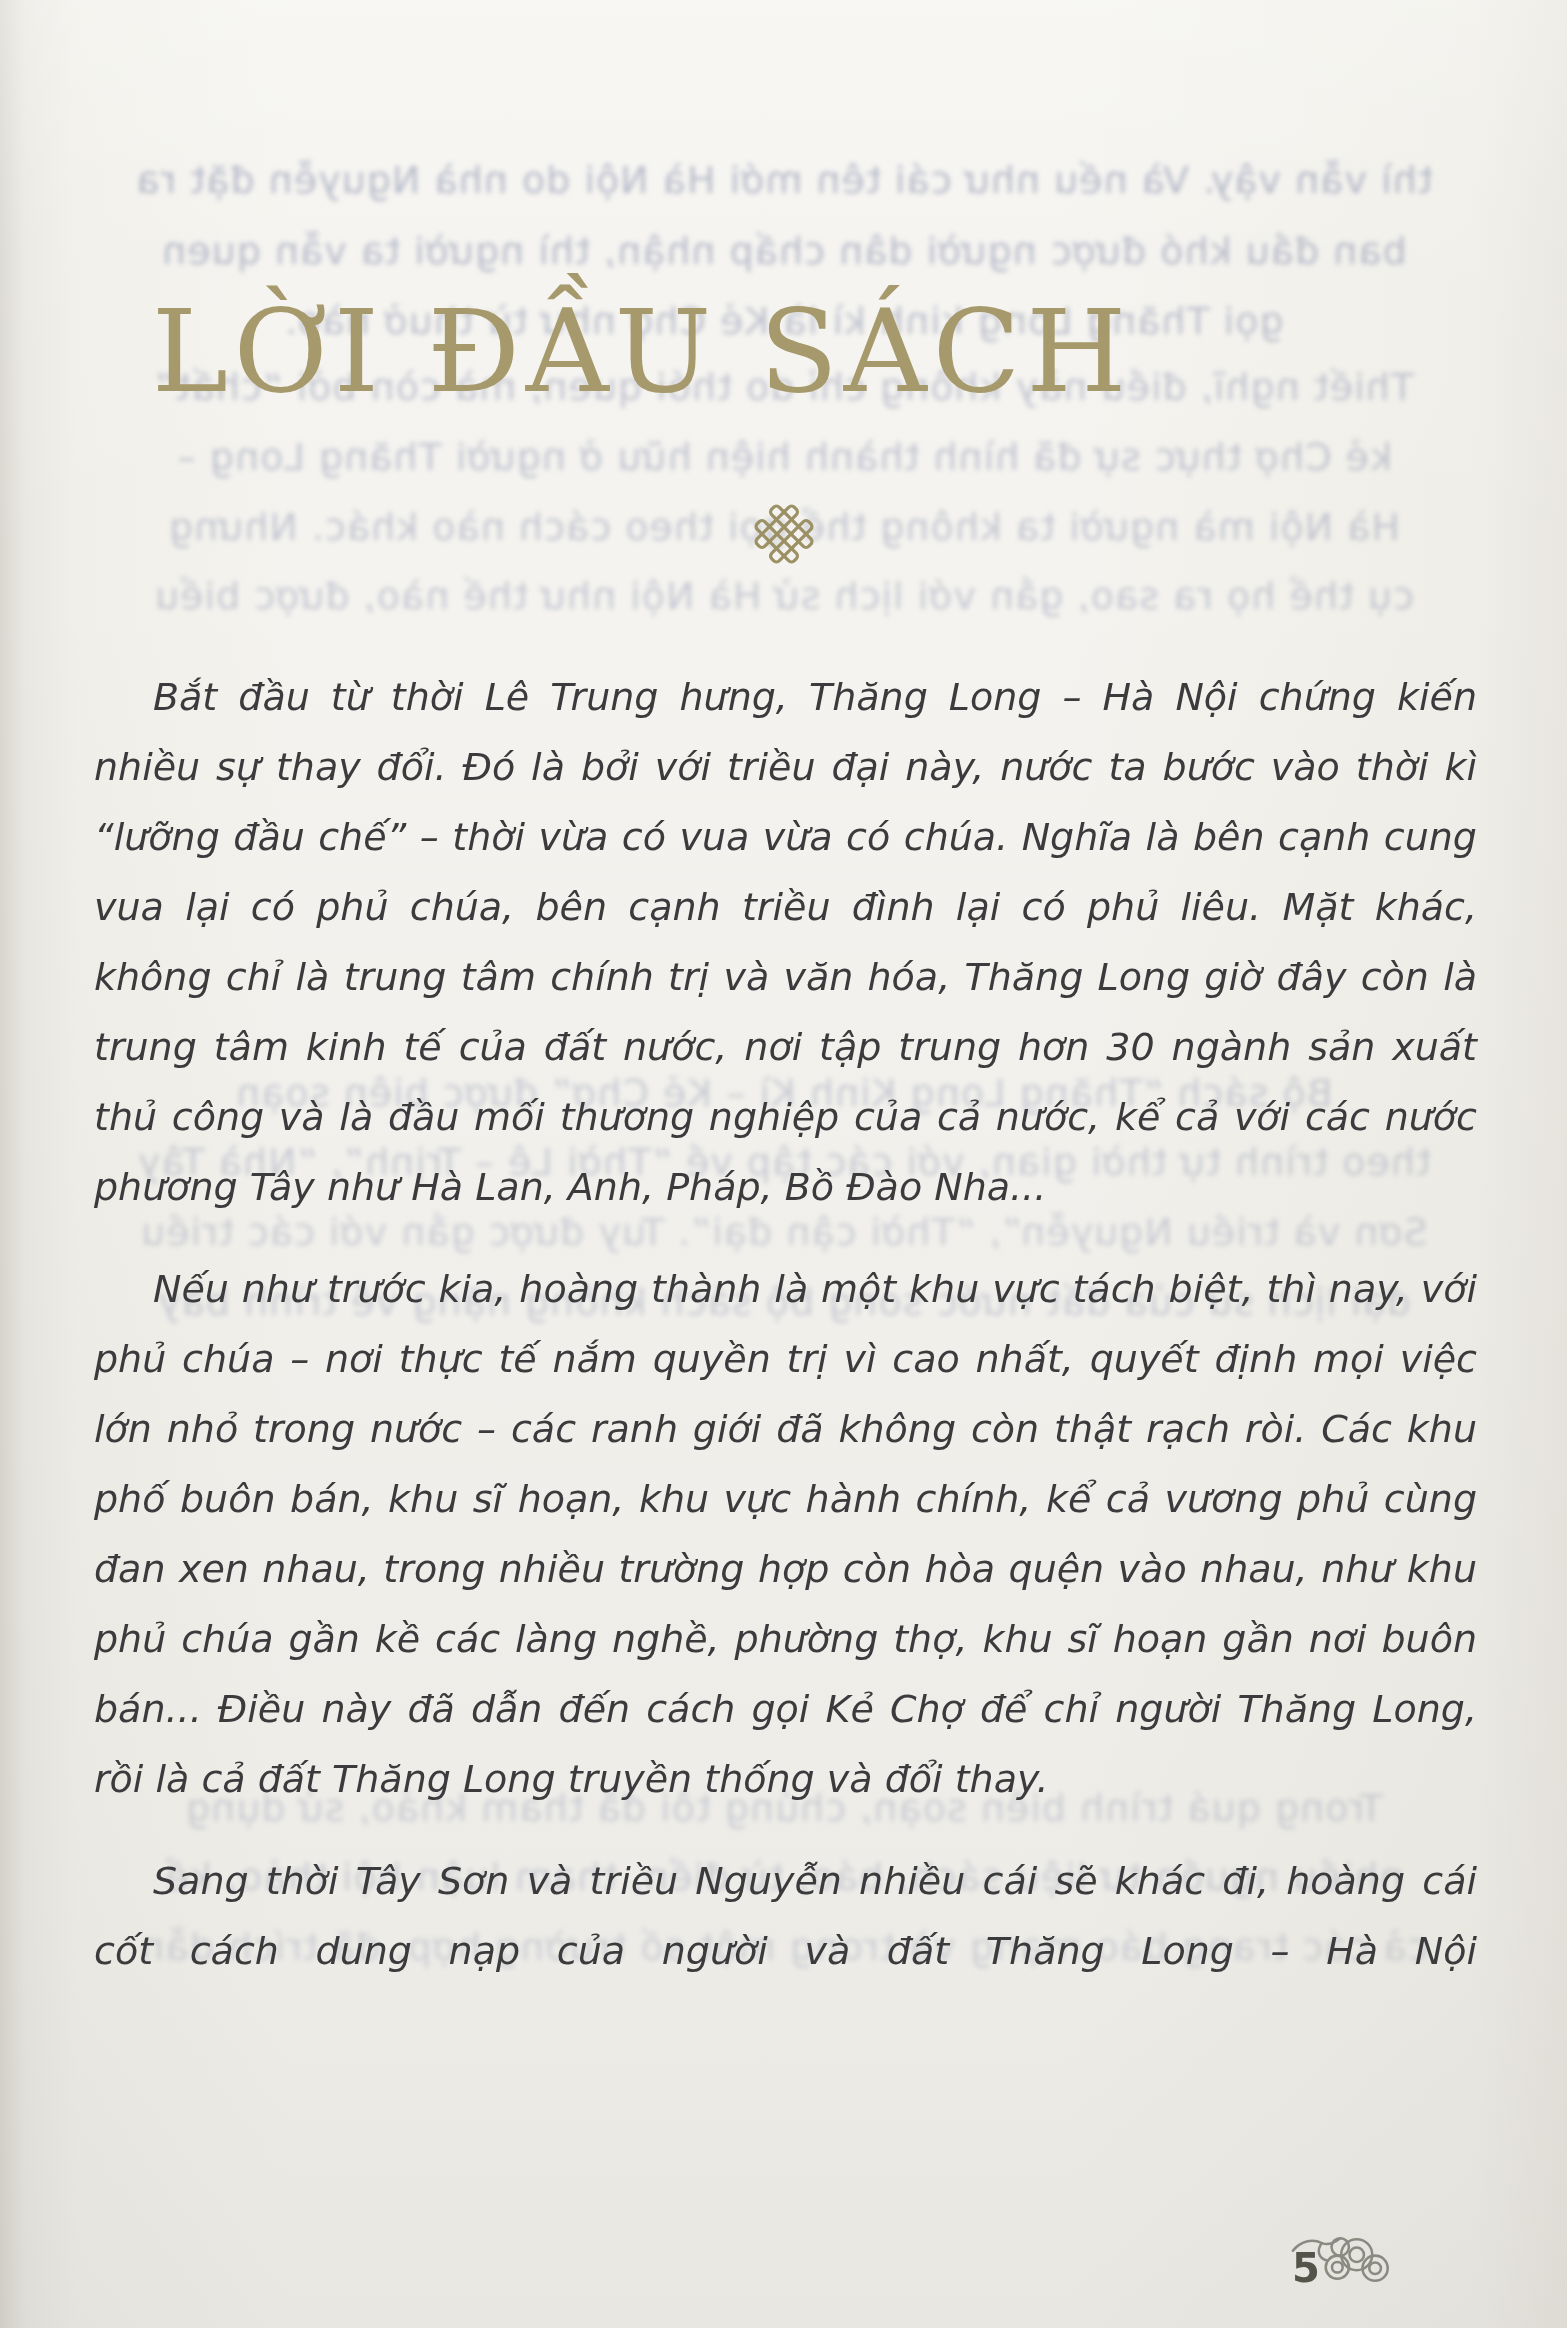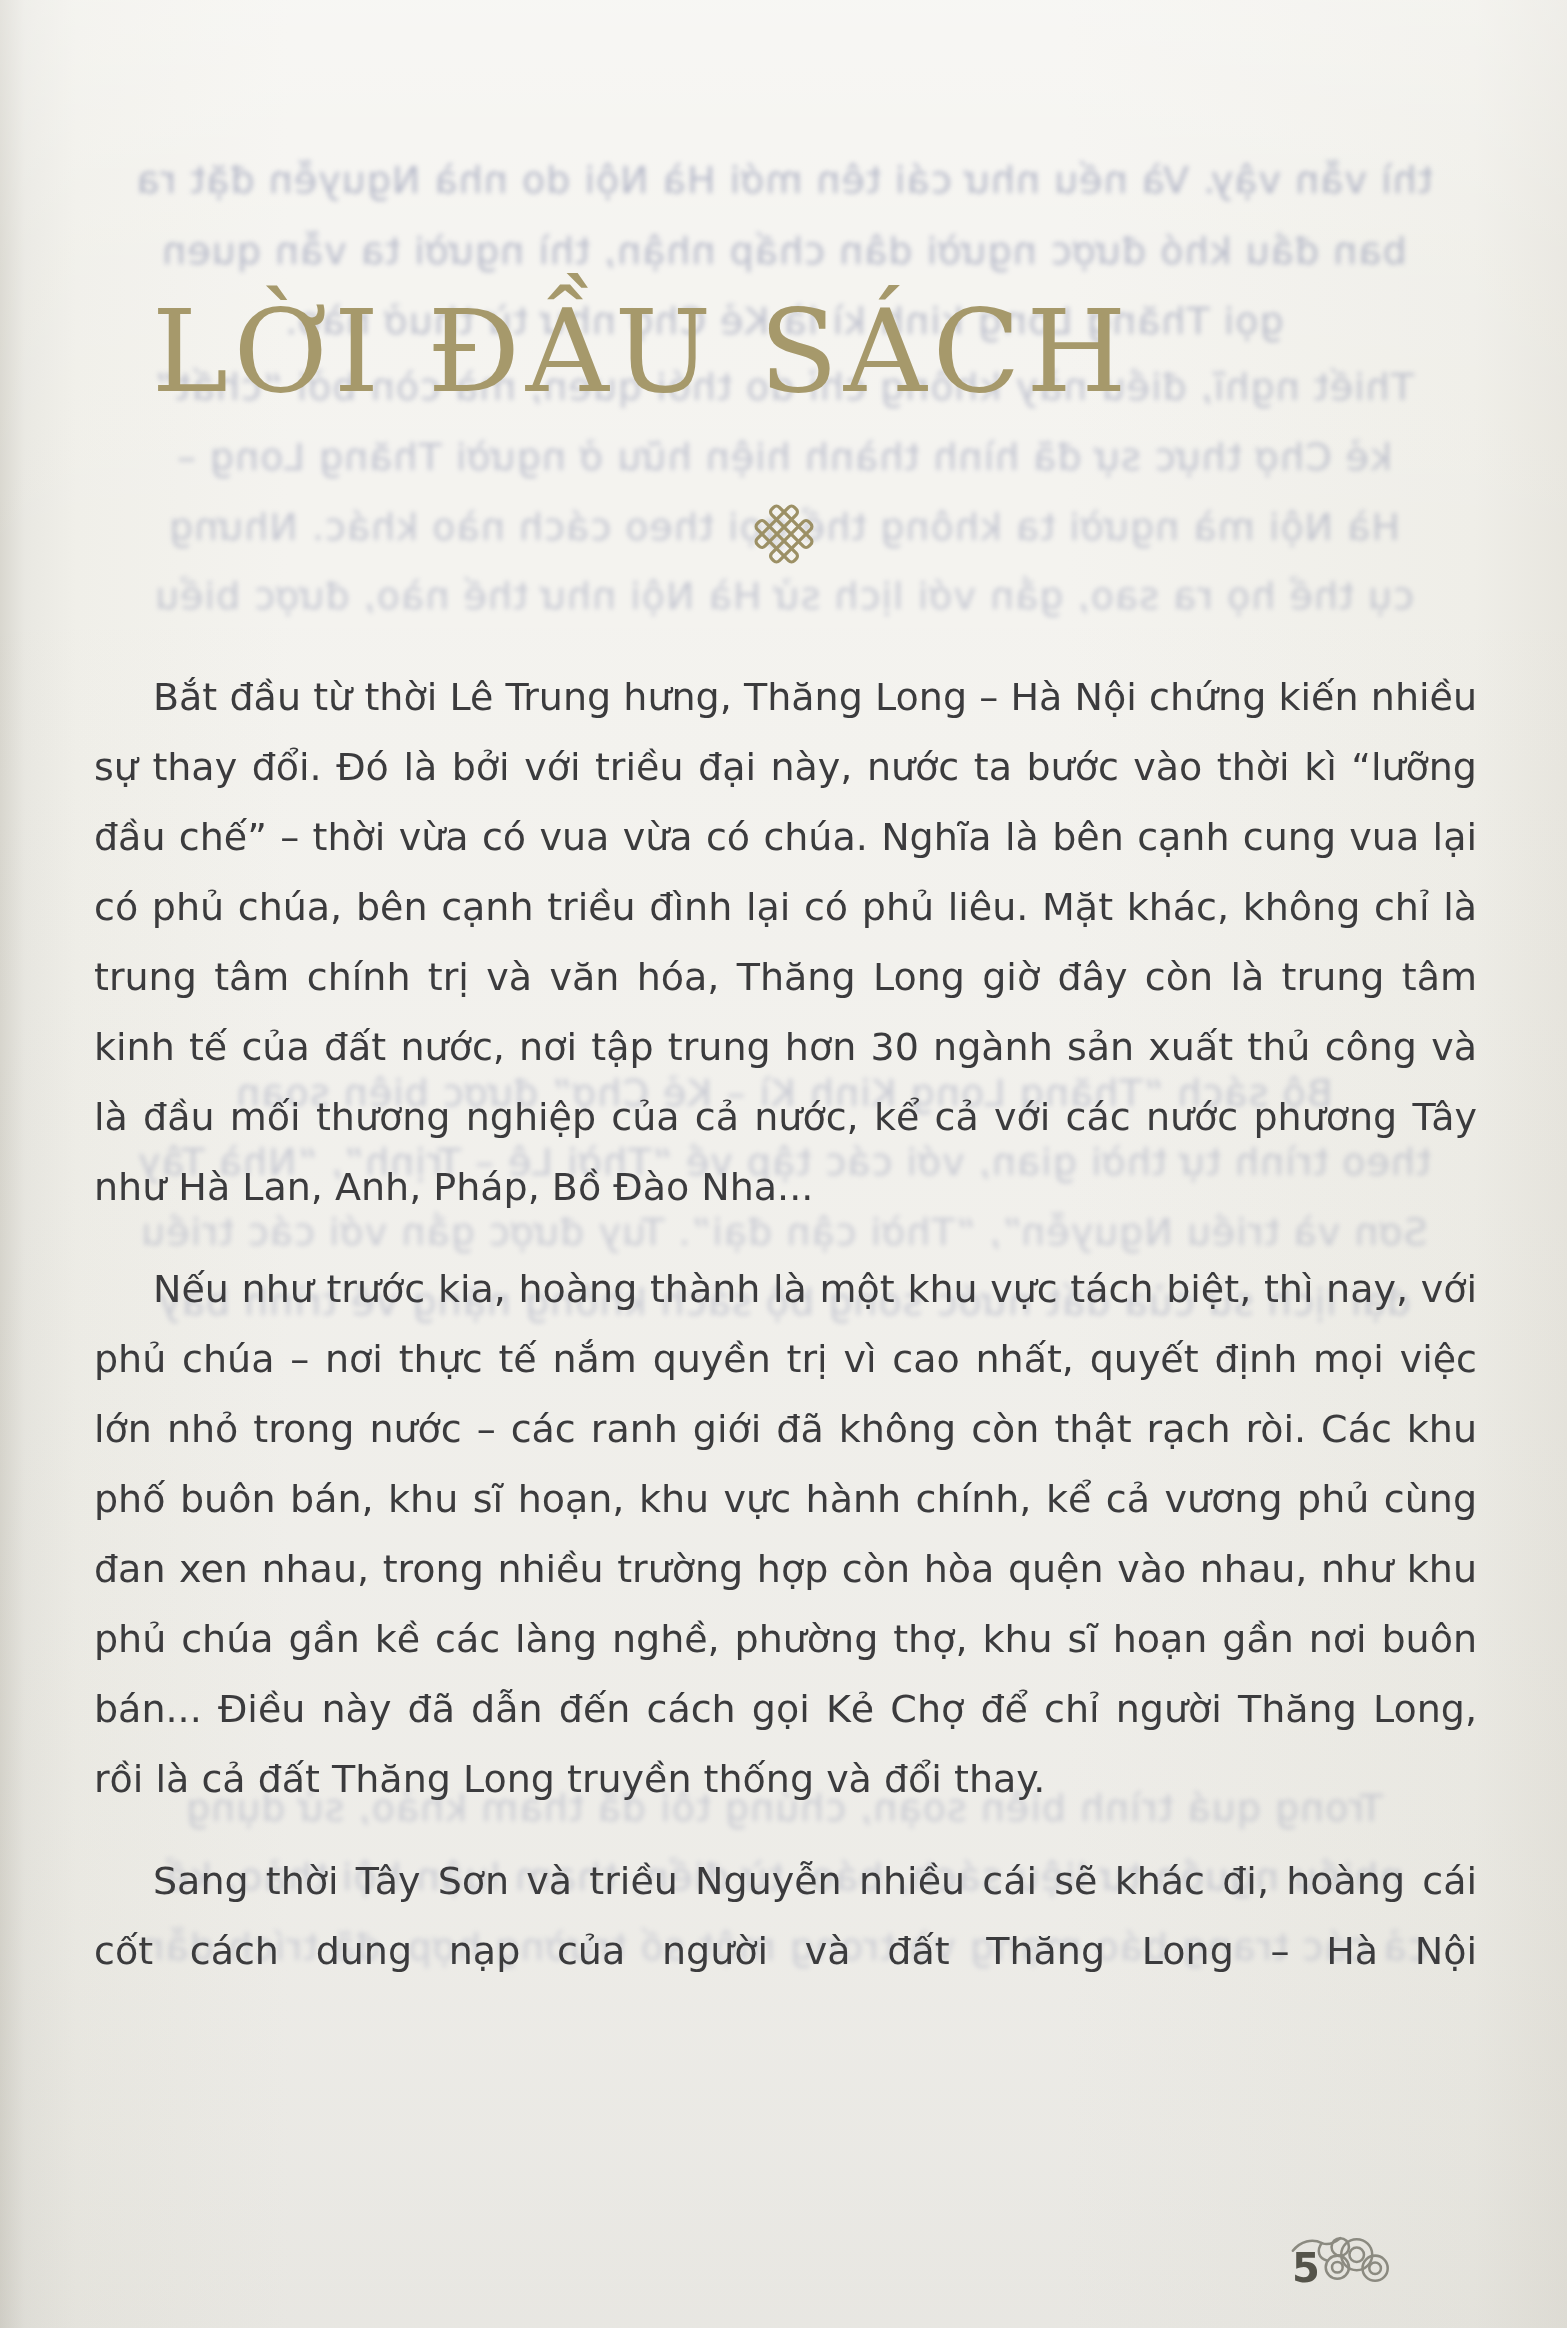--- a/index.html
+++ b/index.html
@@ -53,20 +53,21 @@
     position:absolute;top:493px;left:0;width:1568px;
     text-align:center;
   }
   .knot-stroke{stroke:var(--knot-gold);fill:none;}
   .body-text{
     position:absolute;top:662px;left:94px;width:1383px;
     color:var(--body-text);
     font-family:"DejaVu Sans", sans-serif;
     font-size:38px;line-height:70px;
     text-align:justify;
+    font-style:italic;
   }
   .body-text p{
     margin:0 0 32px 0;
     text-indent:59px;
   }
   .body-text p.continues{
     text-align-last:justify;
     margin-bottom:0;
   }
   .footer{

